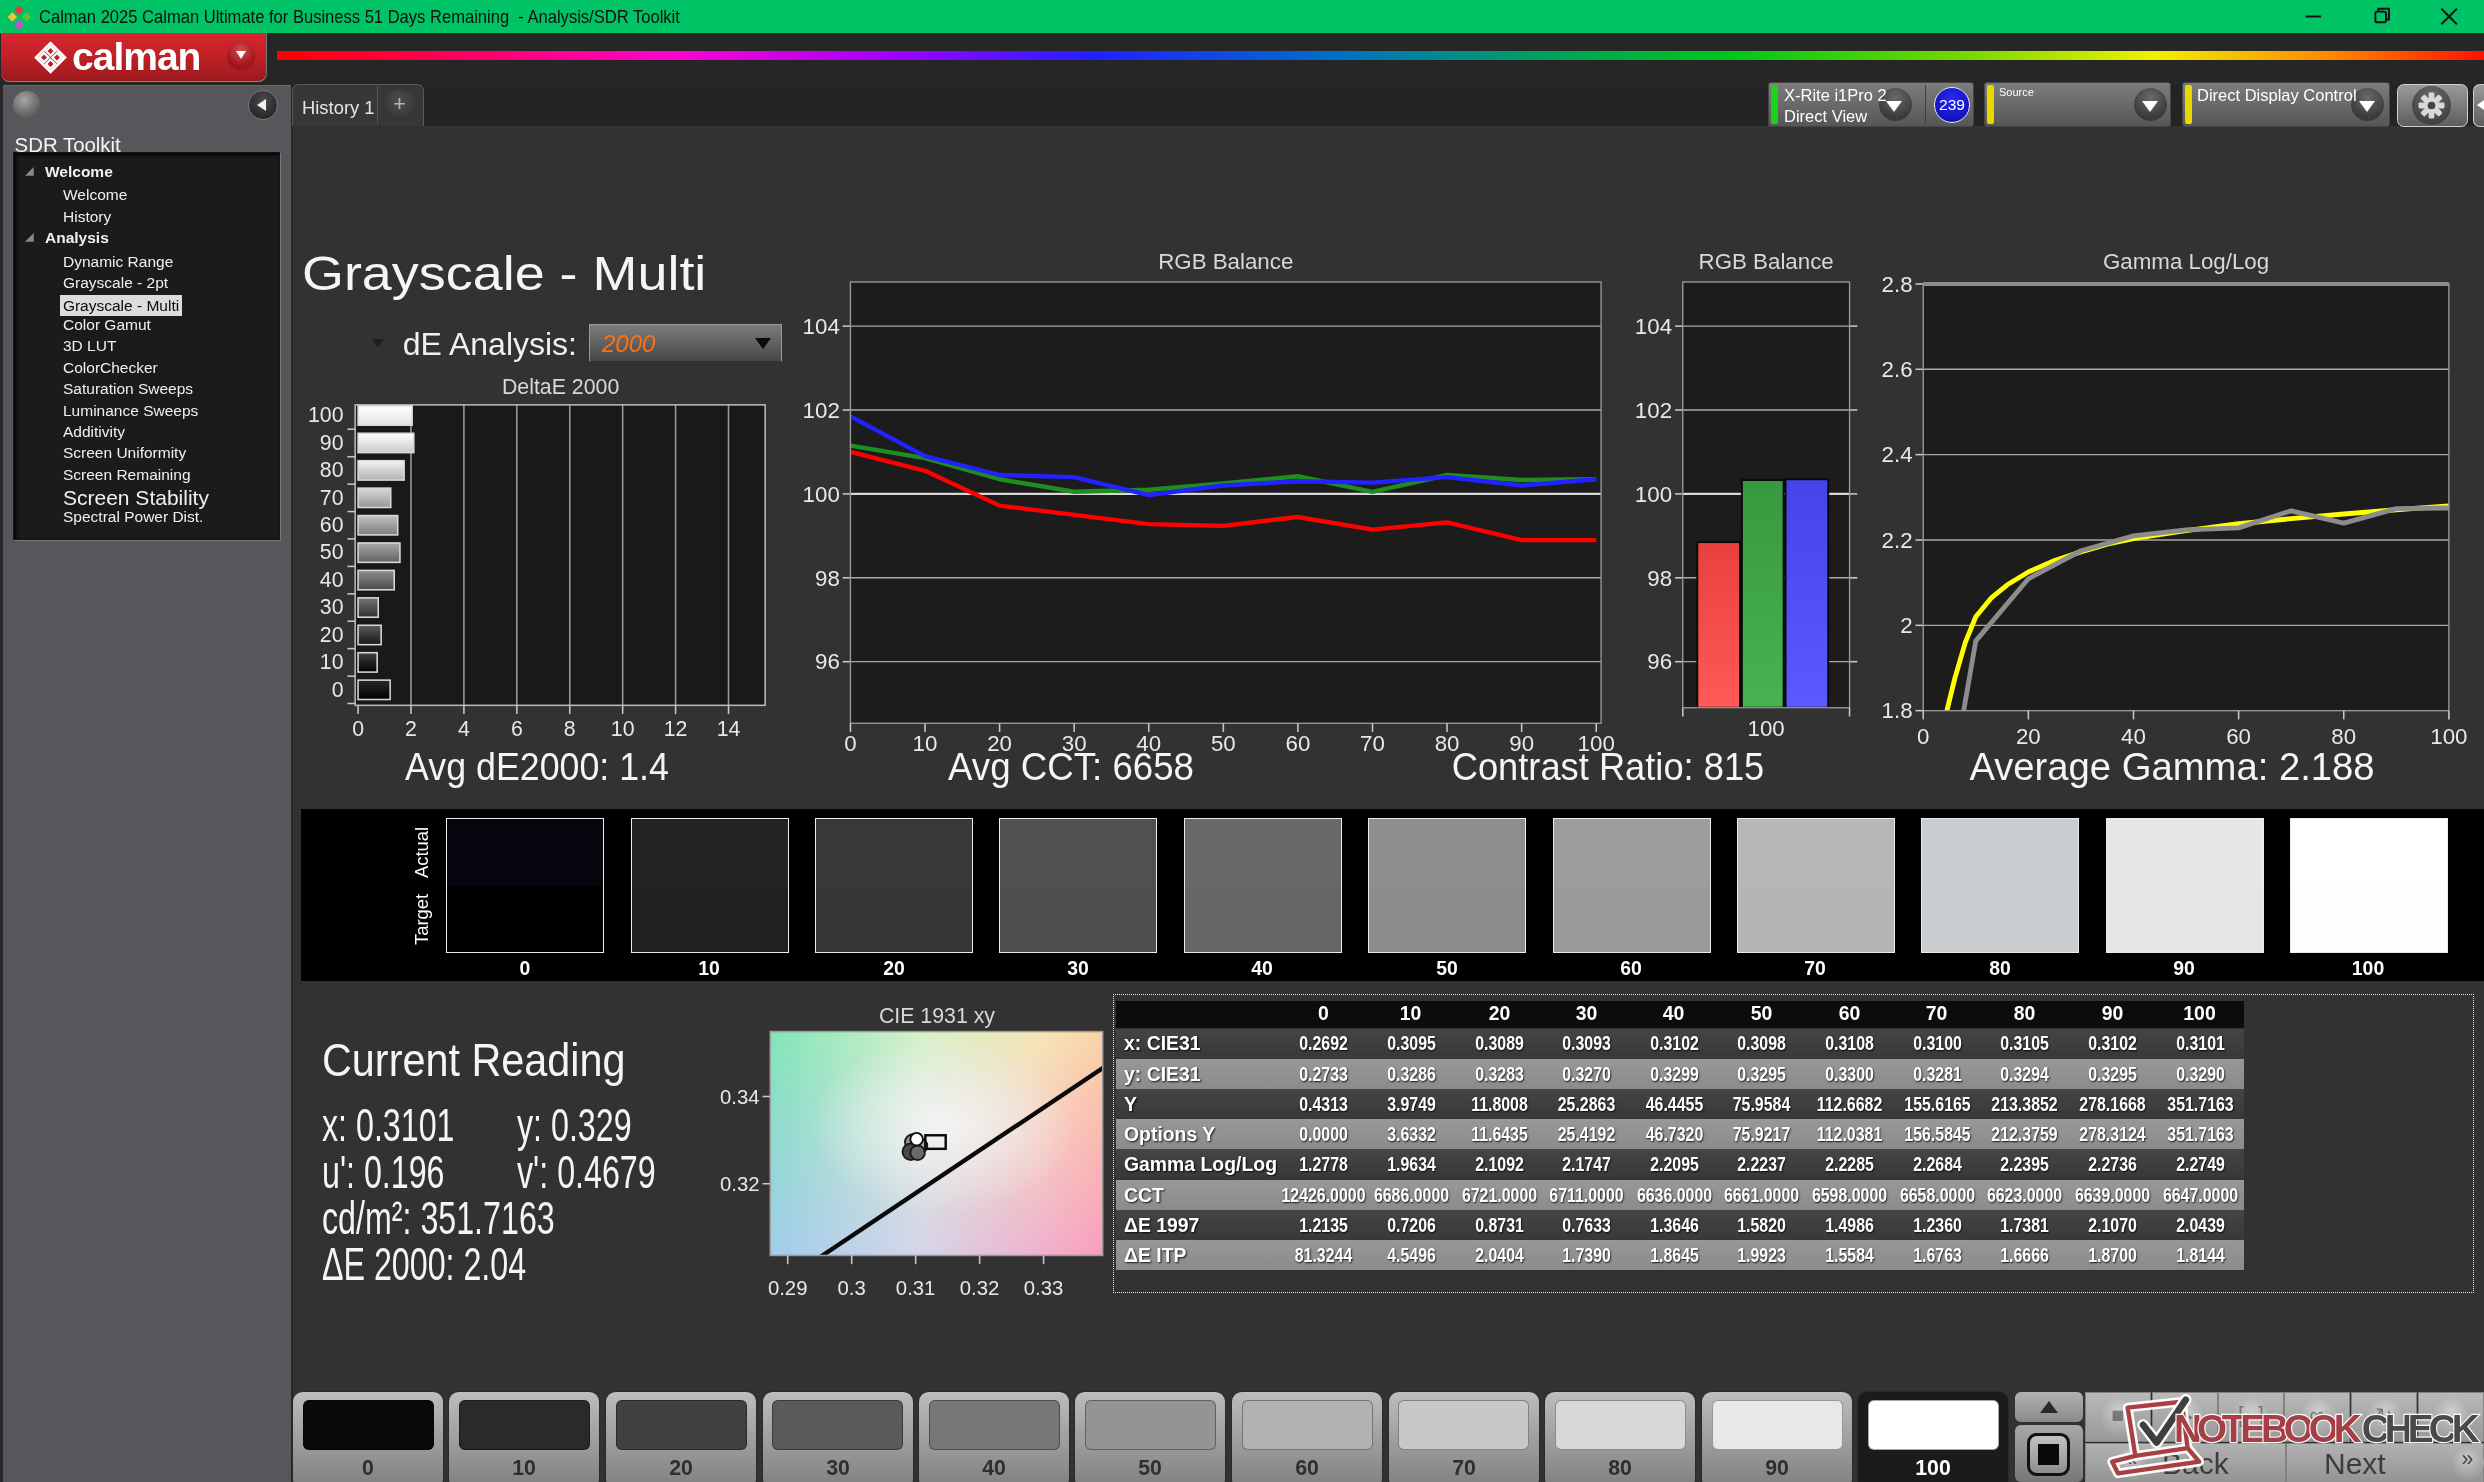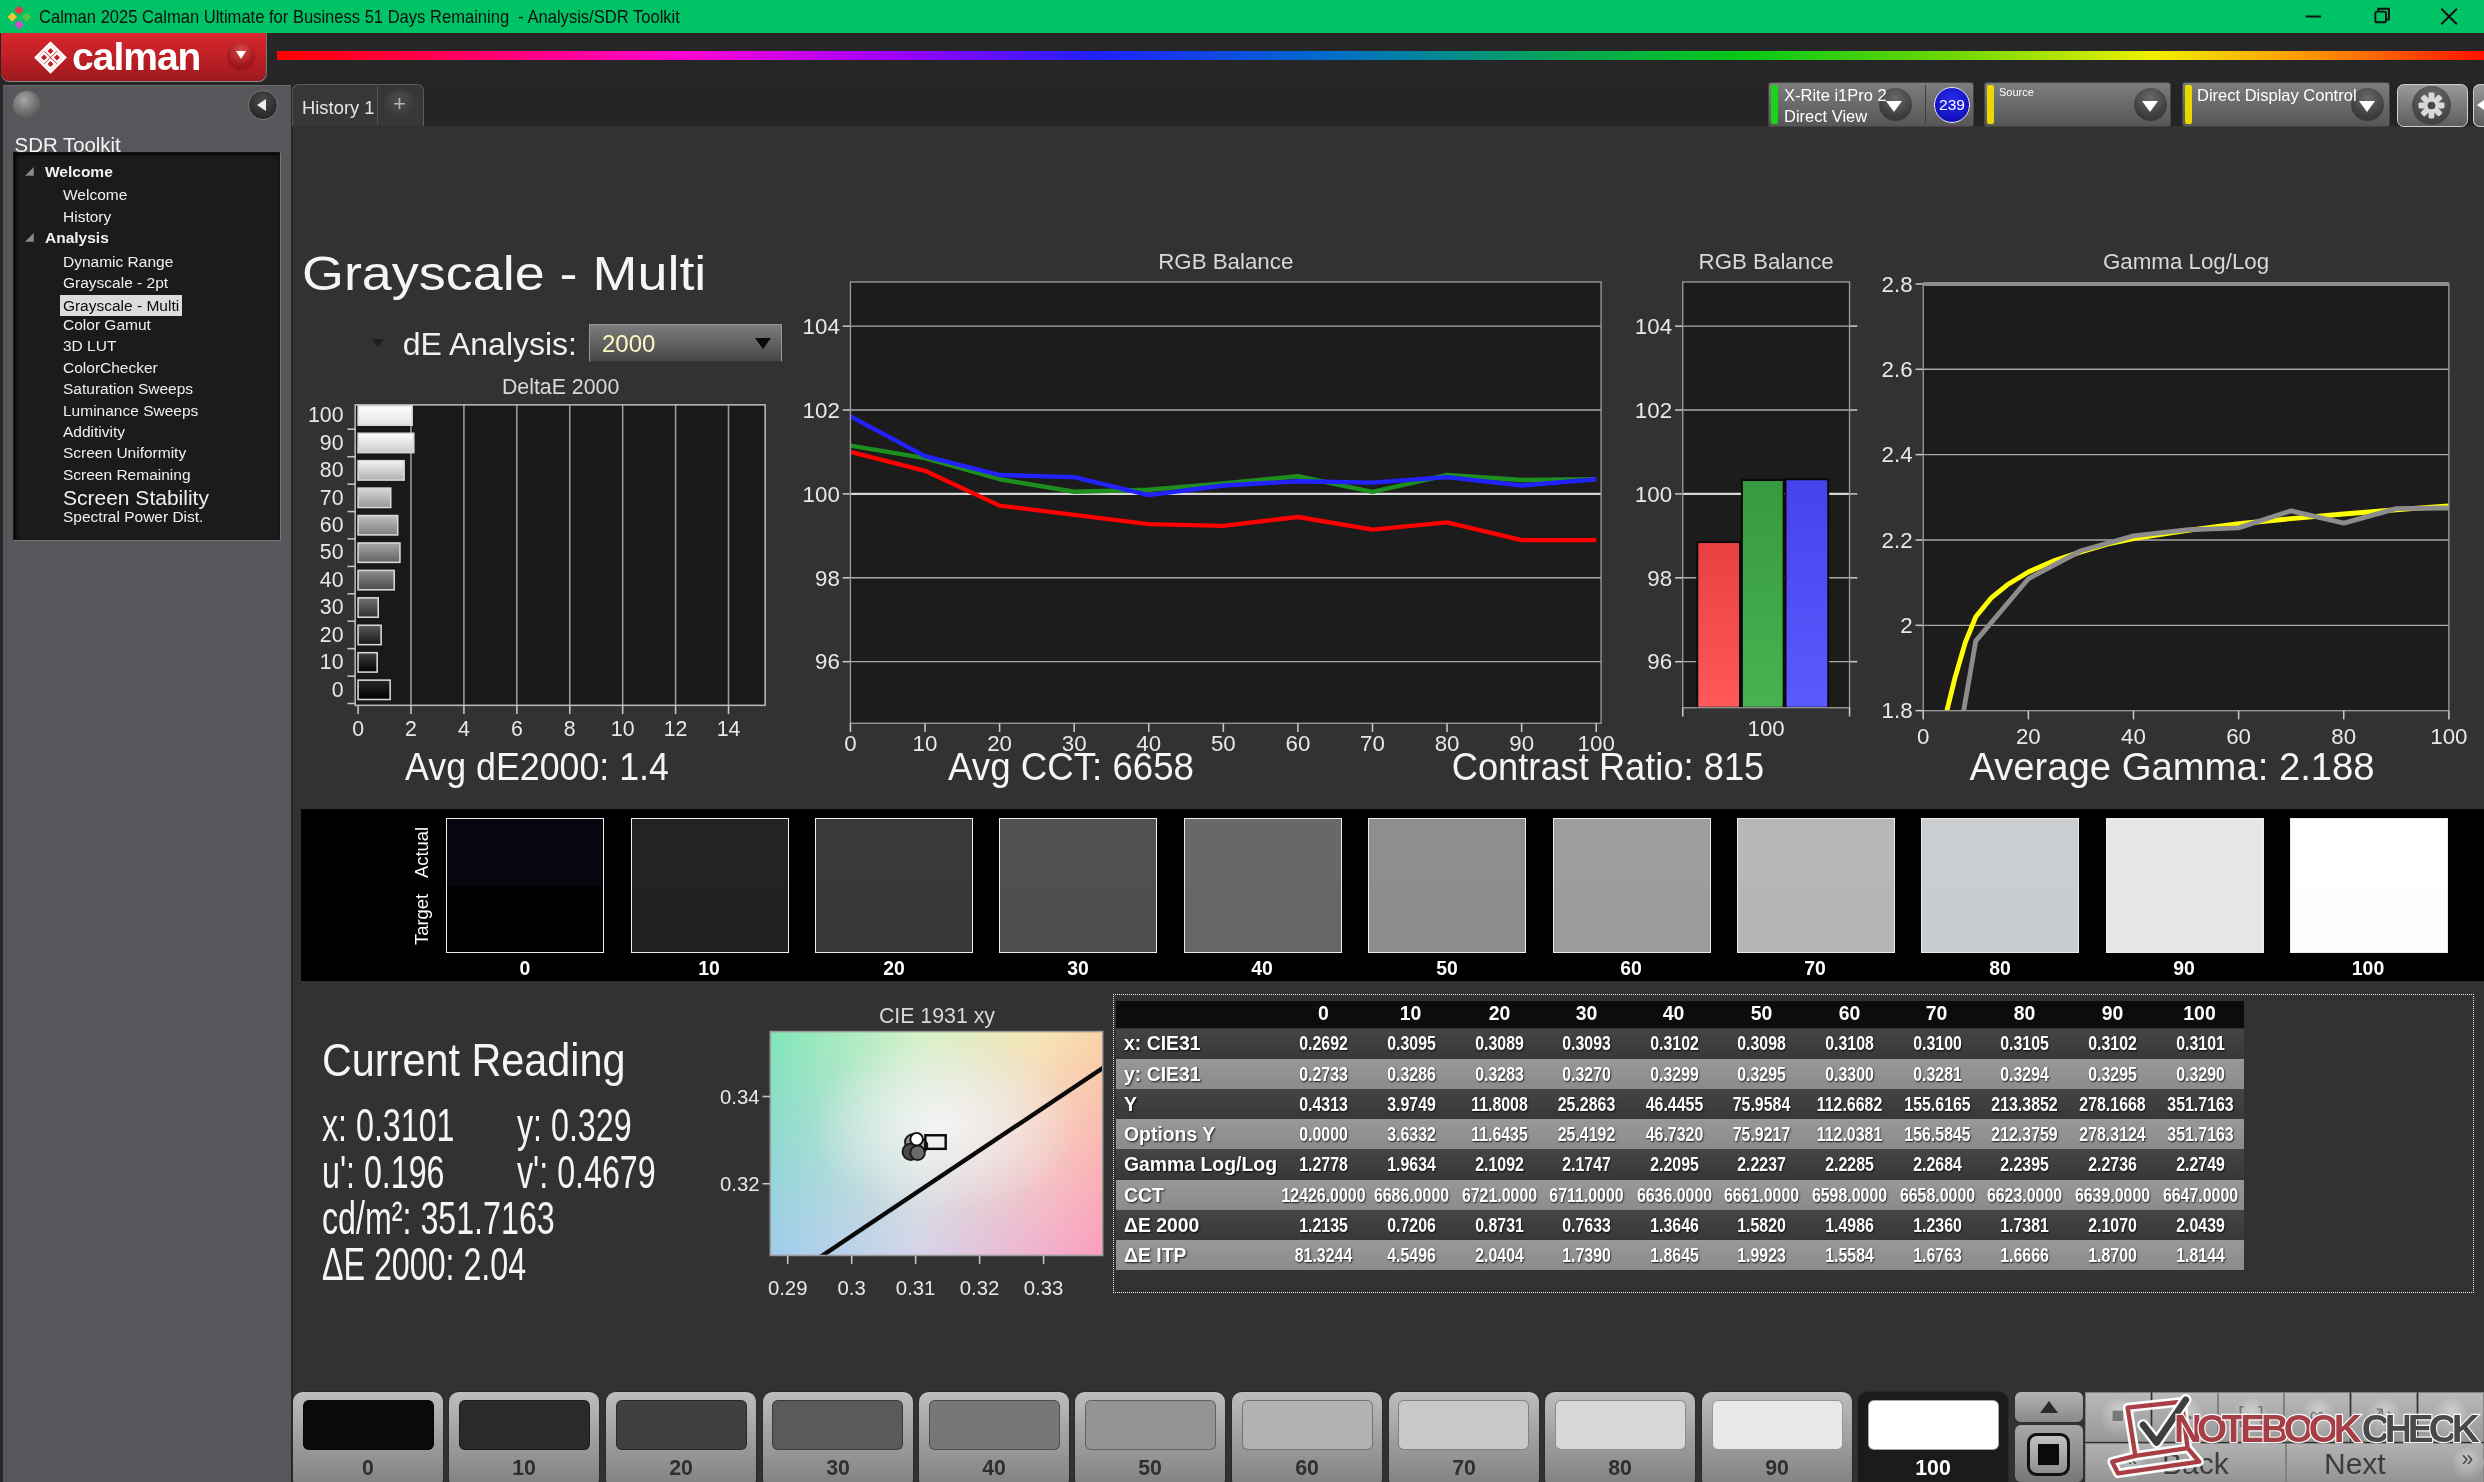--- a/index.html
+++ b/index.html
@@ -109,21 +109,21 @@
         <circle r="8" fill="#d9d9d9"></circle>
         <circle r="4" fill="#454545"></circle>
       </g>
     </svg>
 <div class="abs" style="left:2473px;top:84px;width:39px;height:43px;border-radius:6.8px 0 0 6.8px;background:linear-gradient(#9a9a9a,#5d5d5d);border:1.9px solid #cfcfcf;border-right:none;"></div>
 <div class="abs" style="left:2477px;top:93px;width:0;height:0;border-top:12.6px solid transparent;border-bottom:12.6px solid transparent;border-right:17.5px solid #fff;"></div>
 <div class="abs" style="left:302px;top:245px;font-size:49px;color:#f5f5f5;transform:scaleX(1.10);transform-origin:0 0;white-space:nowrap;">Grayscale - Multi</div>
 <div class="abs" style="left:372px;top:339px;width:0;height:0;border-left:6.8px solid transparent;border-right:6.8px solid transparent;border-top:8.7px solid #1d1d1d;"></div>
 <div class="abs" style="left:383px;top:326px;width:194px;text-align:right;white-space:nowrap;font-size:32px;color:#f0f0f0;">dE Analysis:</div>
 <div class="abs" style="left:589px;top:324px;width:193px;height:38px;background:linear-gradient(#7d7d7d,#464646);border:1px solid #999;border-bottom-color:#333;"></div>
-<div class="abs" style="left:602px;top:330px;font-size:24px;color:#fef9c3;">2000</div>
+<div class="abs" style="left:602px;top:330px;font-size:24px;color:#f97316;font-style:italic;">2000</div>
 <div class="abs" style="left:755px;top:338px;width:0;height:0;border-left:8.7px solid transparent;border-right:8.7px solid transparent;border-top:11.6px solid #0a0a0a;"></div>
 <svg class="abs" style="left:291px;top:369px" width="485" height="378" viewBox="0 0 500 390">
       <defs>
         <linearGradient id="bg0" x1="0" y1="0" x2="0" y2="1">
           <stop offset="0" stop-color="rgb(40,40,40)"></stop>
           <stop offset="1" stop-color="rgb(0,0,0)"></stop>
         </linearGradient>
         <linearGradient id="bg10" x1="0" y1="0" x2="0" y2="1">
           <stop offset="0" stop-color="rgb(66,66,66)"></stop>
           <stop offset="1" stop-color="rgb(0,0,0)"></stop>
@@ -562,21 +562,21 @@
     <div class="abs" style="left:1444px;top:1184px;width:111px;text-align:center;font-size:20.4px;font-weight:bold;color:#fff;transform:scaleX(0.78);text-shadow:1px 1px 1.9px rgba(0,0,0,.85);">6721.0000</div>
     <div class="abs" style="left:1531px;top:1184px;width:111px;text-align:center;font-size:20.4px;font-weight:bold;color:#fff;transform:scaleX(0.78);text-shadow:1px 1px 1.9px rgba(0,0,0,.85);">6711.0000</div>
     <div class="abs" style="left:1619px;top:1184px;width:111px;text-align:center;font-size:20.4px;font-weight:bold;color:#fff;transform:scaleX(0.78);text-shadow:1px 1px 1.9px rgba(0,0,0,.85);">6636.0000</div>
     <div class="abs" style="left:1706px;top:1184px;width:111px;text-align:center;font-size:20.4px;font-weight:bold;color:#fff;transform:scaleX(0.78);text-shadow:1px 1px 1.9px rgba(0,0,0,.85);">6661.0000</div>
     <div class="abs" style="left:1794px;top:1184px;width:111px;text-align:center;font-size:20.4px;font-weight:bold;color:#fff;transform:scaleX(0.78);text-shadow:1px 1px 1.9px rgba(0,0,0,.85);">6598.0000</div>
     <div class="abs" style="left:1882px;top:1184px;width:111px;text-align:center;font-size:20.4px;font-weight:bold;color:#fff;transform:scaleX(0.78);text-shadow:1px 1px 1.9px rgba(0,0,0,.85);">6658.0000</div>
     <div class="abs" style="left:1969px;top:1184px;width:111px;text-align:center;font-size:20.4px;font-weight:bold;color:#fff;transform:scaleX(0.78);text-shadow:1px 1px 1.9px rgba(0,0,0,.85);">6623.0000</div>
     <div class="abs" style="left:2057px;top:1184px;width:111px;text-align:center;font-size:20.4px;font-weight:bold;color:#fff;transform:scaleX(0.78);text-shadow:1px 1px 1.9px rgba(0,0,0,.85);">6639.0000</div>
     <div class="abs" style="left:2145px;top:1184px;width:111px;text-align:center;font-size:20.4px;font-weight:bold;color:#fff;transform:scaleX(0.78);text-shadow:1px 1px 1.9px rgba(0,0,0,.85);">6647.0000</div>
     <div class="abs" style="left:1116px;top:1210px;width:1128px;height:30px;background:linear-gradient(#454545,#383838);"></div>
-    <div class="abs" style="left:1124px;top:1214px;font-size:19.4px;font-weight:bold;color:#fff;text-shadow:1px 1px 1.9px rgba(0,0,0,.85);">ΔE 2000</div>
+    <div class="abs" style="left:1124px;top:1214px;font-size:19.4px;font-weight:bold;color:#fff;text-shadow:1px 1px 1.9px rgba(0,0,0,.85);">ΔE 1997</div>
     <div class="abs" style="left:1268px;top:1214px;width:111px;text-align:center;font-size:20.4px;font-weight:bold;color:#fff;transform:scaleX(0.78);text-shadow:1px 1px 1.9px rgba(0,0,0,.85);">1.2135</div>
     <div class="abs" style="left:1356px;top:1214px;width:111px;text-align:center;font-size:20.4px;font-weight:bold;color:#fff;transform:scaleX(0.78);text-shadow:1px 1px 1.9px rgba(0,0,0,.85);">0.7206</div>
     <div class="abs" style="left:1444px;top:1214px;width:111px;text-align:center;font-size:20.4px;font-weight:bold;color:#fff;transform:scaleX(0.78);text-shadow:1px 1px 1.9px rgba(0,0,0,.85);">0.8731</div>
     <div class="abs" style="left:1531px;top:1214px;width:111px;text-align:center;font-size:20.4px;font-weight:bold;color:#fff;transform:scaleX(0.78);text-shadow:1px 1px 1.9px rgba(0,0,0,.85);">0.7633</div>
     <div class="abs" style="left:1619px;top:1214px;width:111px;text-align:center;font-size:20.4px;font-weight:bold;color:#fff;transform:scaleX(0.78);text-shadow:1px 1px 1.9px rgba(0,0,0,.85);">1.3646</div>
     <div class="abs" style="left:1706px;top:1214px;width:111px;text-align:center;font-size:20.4px;font-weight:bold;color:#fff;transform:scaleX(0.78);text-shadow:1px 1px 1.9px rgba(0,0,0,.85);">1.5820</div>
     <div class="abs" style="left:1794px;top:1214px;width:111px;text-align:center;font-size:20.4px;font-weight:bold;color:#fff;transform:scaleX(0.78);text-shadow:1px 1px 1.9px rgba(0,0,0,.85);">1.4986</div>
     <div class="abs" style="left:1882px;top:1214px;width:111px;text-align:center;font-size:20.4px;font-weight:bold;color:#fff;transform:scaleX(0.78);text-shadow:1px 1px 1.9px rgba(0,0,0,.85);">1.2360</div>
     <div class="abs" style="left:1969px;top:1214px;width:111px;text-align:center;font-size:20.4px;font-weight:bold;color:#fff;transform:scaleX(0.78);text-shadow:1px 1px 1.9px rgba(0,0,0,.85);">1.7381</div>
     <div class="abs" style="left:2057px;top:1214px;width:111px;text-align:center;font-size:20.4px;font-weight:bold;color:#fff;transform:scaleX(0.78);text-shadow:1px 1px 1.9px rgba(0,0,0,.85);">2.1070</div>

